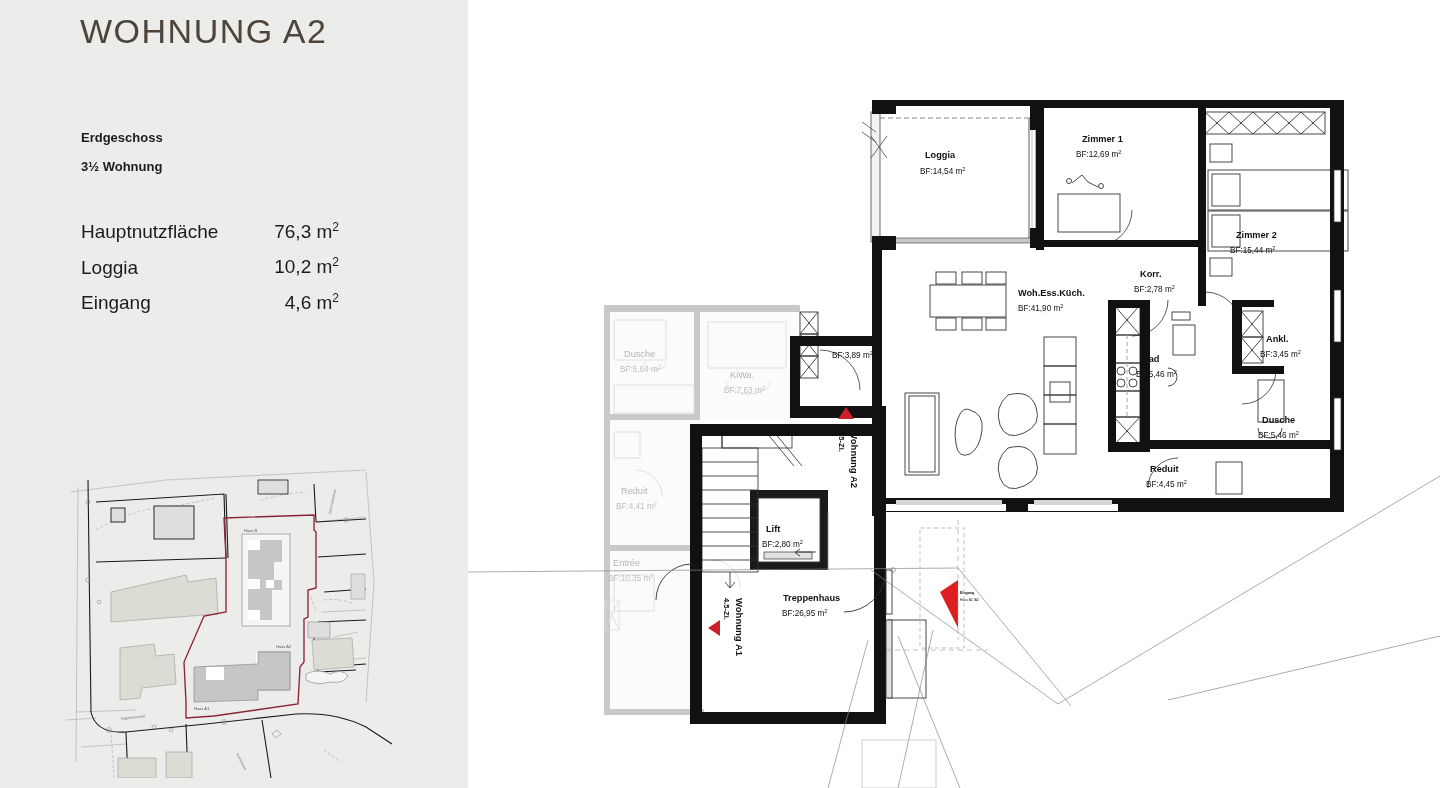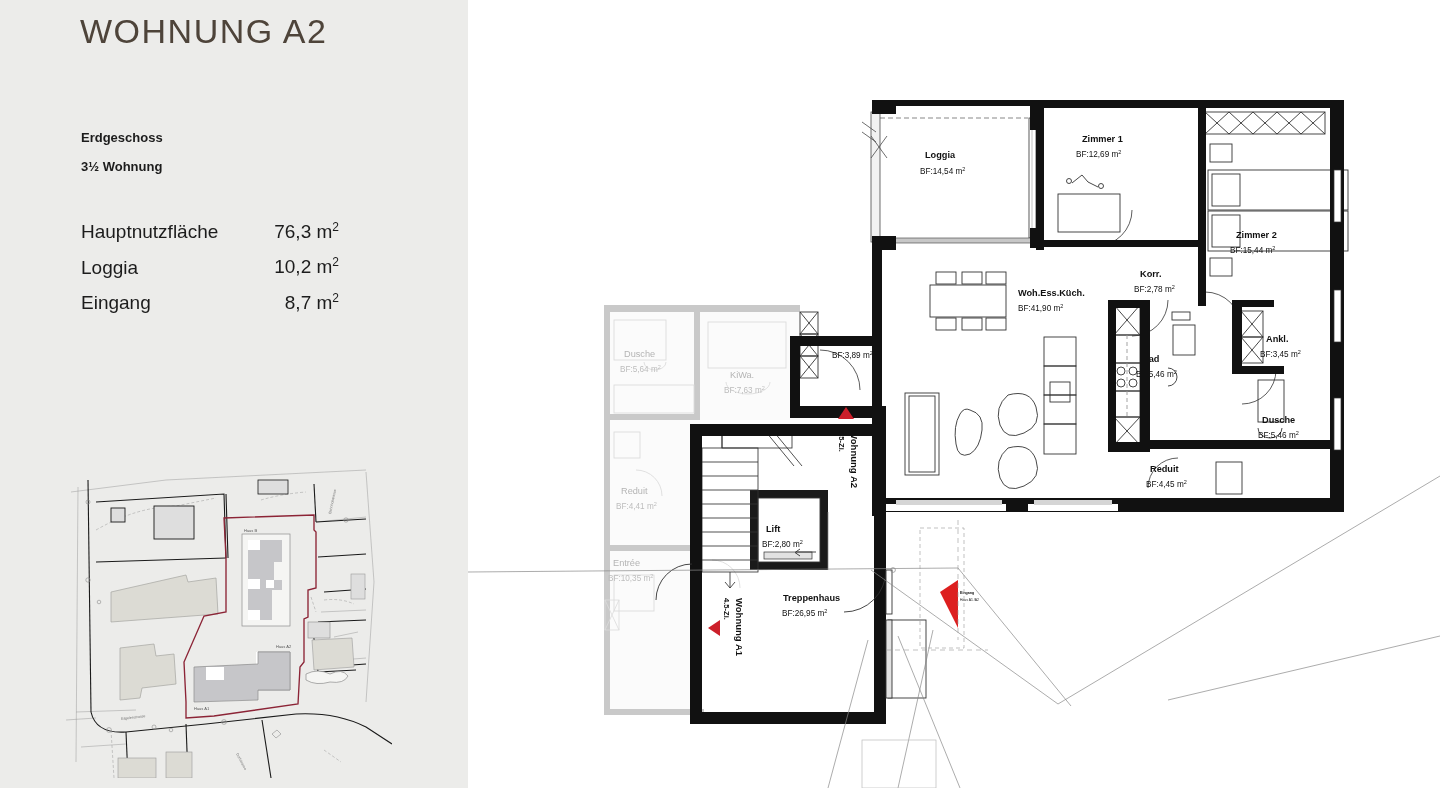--- a/index.html
+++ b/index.html
@@ -69,21 +69,21 @@
       <div class="area-row">
         <span class="area-label">Hauptnutzfläche</span>
         <span class="area-val"><span>76,3 m</span><span class="sup">2</span></span>
       </div>
       <div class="area-row">
         <span class="area-label">Loggia</span>
         <span class="area-val"><span>10,2 m</span><span class="sup">2</span></span>
       </div>
       <div class="area-row">
         <span class="area-label">Eingang</span>
-        <span class="area-val"><span>8,7 m</span><span class="sup">2</span></span>
+        <span class="area-val"><span>4,6 m</span><span class="sup">2</span></span>
       </div>
     </div>
 
     <div class="sitemap">
       <svg width="326" height="316" viewBox="0 0 326 316" xmlns="http://www.w3.org/2000/svg">
         <rect x="0" y="0" width="326" height="316" fill="#ececea"></rect>
 
         <g stroke="#9a9a9a" stroke-width="0.5" fill="none">
           <path d="M5 30 L100 18 L300 8"></path>
           <path d="M12 25 L10 300"></path>

